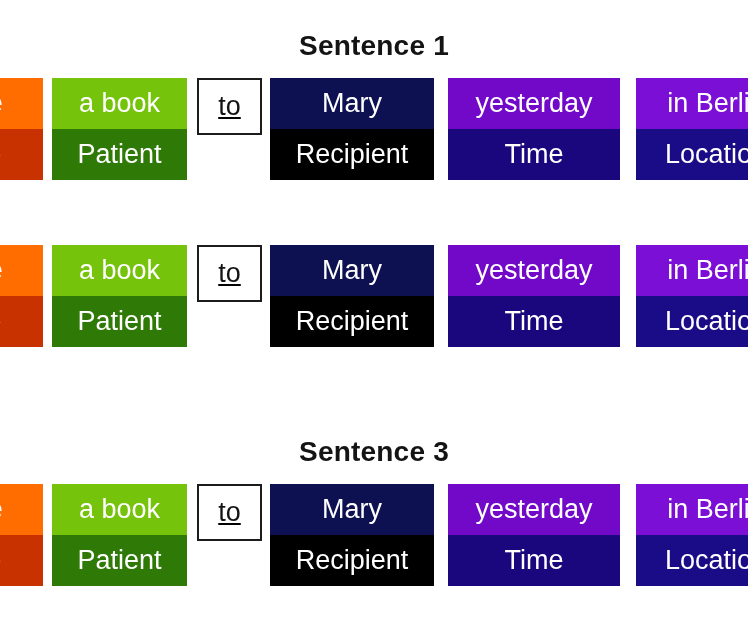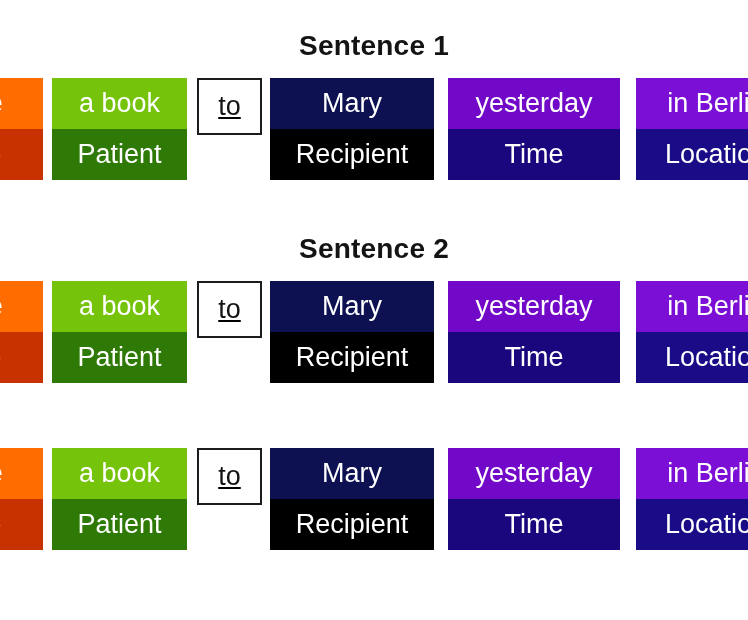--- a/index.html
+++ b/index.html
@@ -105,21 +105,20 @@
           <div class="tier" style="background: rgb(114, 9, 200); width: 172px;">yesterday</div>
           <div class="tier" style="background: rgb(26, 7, 126); width: 172px;">Time</div>
         </div>
         <div class="cell" style="left: 636px; width: 160px;">
           <div class="tier" style="background: rgb(123, 15, 214); width: 160px;">in Berlin</div>
           <div class="tier" style="background: rgb(26, 11, 134); width: 160px;">Location</div>
         </div>
       </div>
     </div>
     <div class="sentence-block" style="top: 231px;">
-      <div class="sentence-title">Sentence 2</div>
       <div class="strip">
         <div class="cell" style="left: -96px; width: 139px;">
           <div class="tier" style="background: rgb(255, 109, 0); width: 139px;">gave</div>
           <div class="tier" style="background: rgb(200, 50, 0); width: 139px;">Verb</div>
         </div>
         <div class="cell" style="left: 52px; width: 135px;">
           <div class="tier" style="background: rgb(118, 195, 11); width: 135px;">a book</div>
           <div class="tier" style="background: rgb(47, 122, 6); width: 135px;">Patient</div>
         </div>
         <div class="cell plain" style="left: 197px; width: 61px;">
@@ -133,20 +132,21 @@
           <div class="tier" style="background: rgb(114, 9, 200); width: 172px;">yesterday</div>
           <div class="tier" style="background: rgb(26, 7, 126); width: 172px;">Time</div>
         </div>
         <div class="cell" style="left: 636px; width: 160px;">
           <div class="tier" style="background: rgb(123, 15, 214); width: 160px;">in Berlin</div>
           <div class="tier" style="background: rgb(26, 11, 134); width: 160px;">Location</div>
         </div>
       </div>
     </div>
     <div class="sentence-block" style="top: 434px;">
+      <div class="sentence-title">Sentence 3</div>
       <div class="strip">
         <div class="cell" style="left: -96px; width: 139px;">
           <div class="tier" style="background: rgb(255, 109, 0); width: 139px;">gave</div>
           <div class="tier" style="background: rgb(200, 50, 0); width: 139px;">Verb</div>
         </div>
         <div class="cell" style="left: 52px; width: 135px;">
           <div class="tier" style="background: rgb(118, 195, 11); width: 135px;">a book</div>
           <div class="tier" style="background: rgb(47, 122, 6); width: 135px;">Patient</div>
         </div>
         <div class="cell plain" style="left: 197px; width: 61px;">

